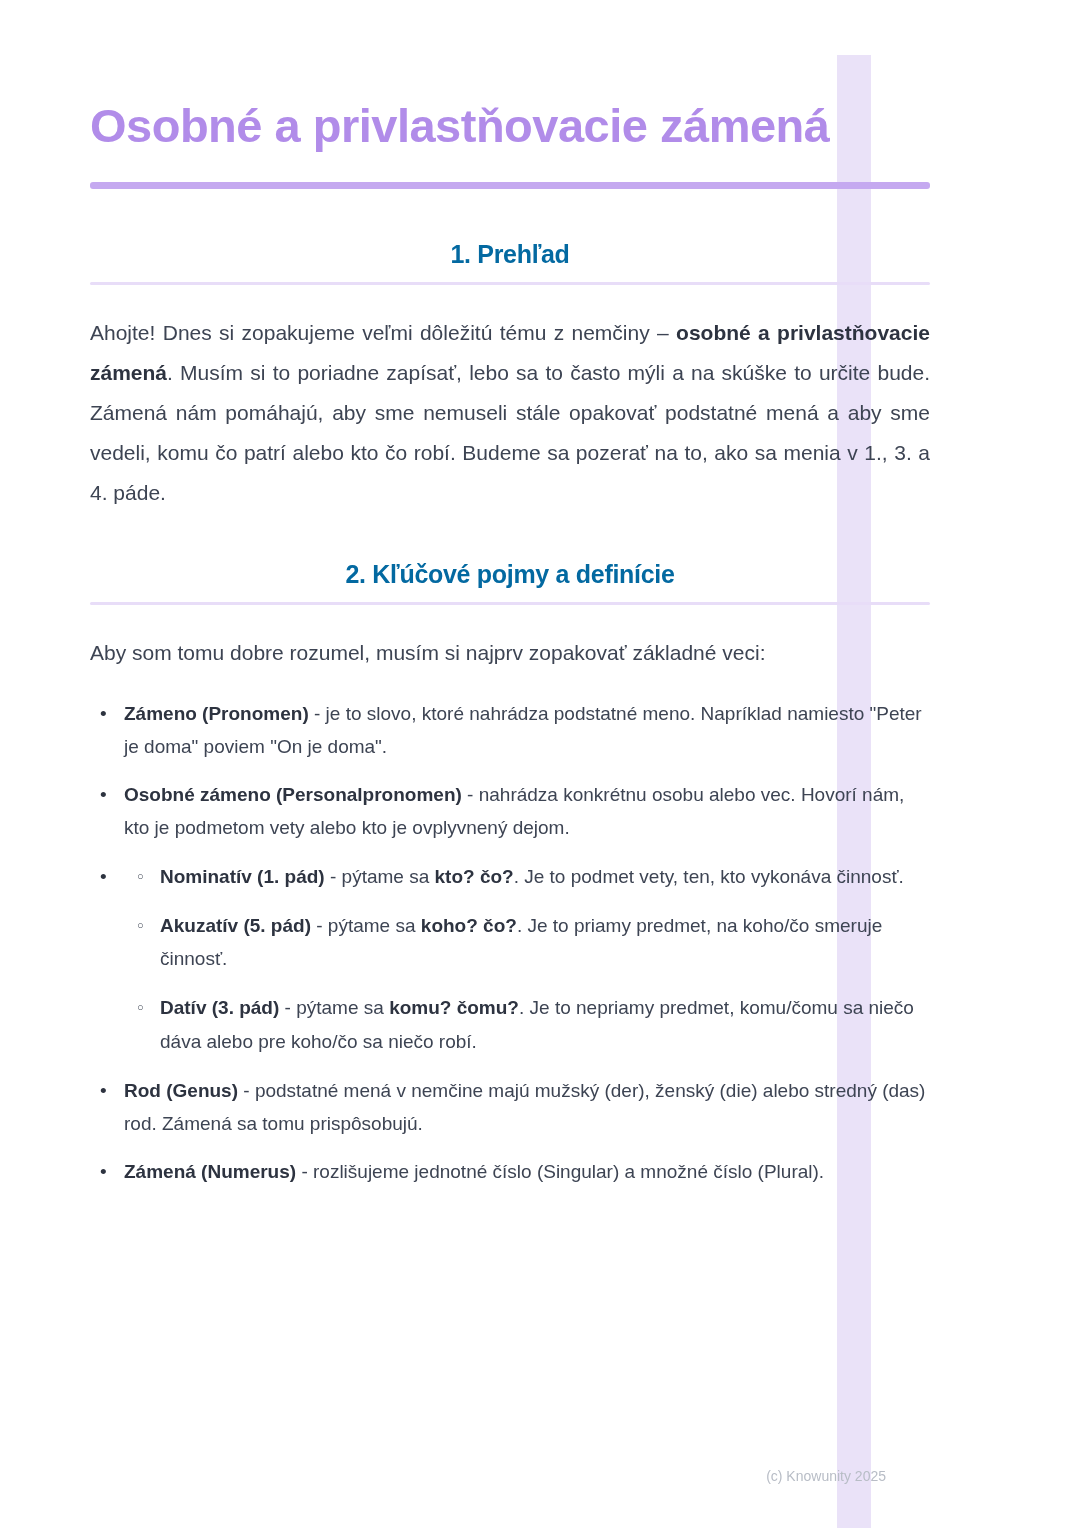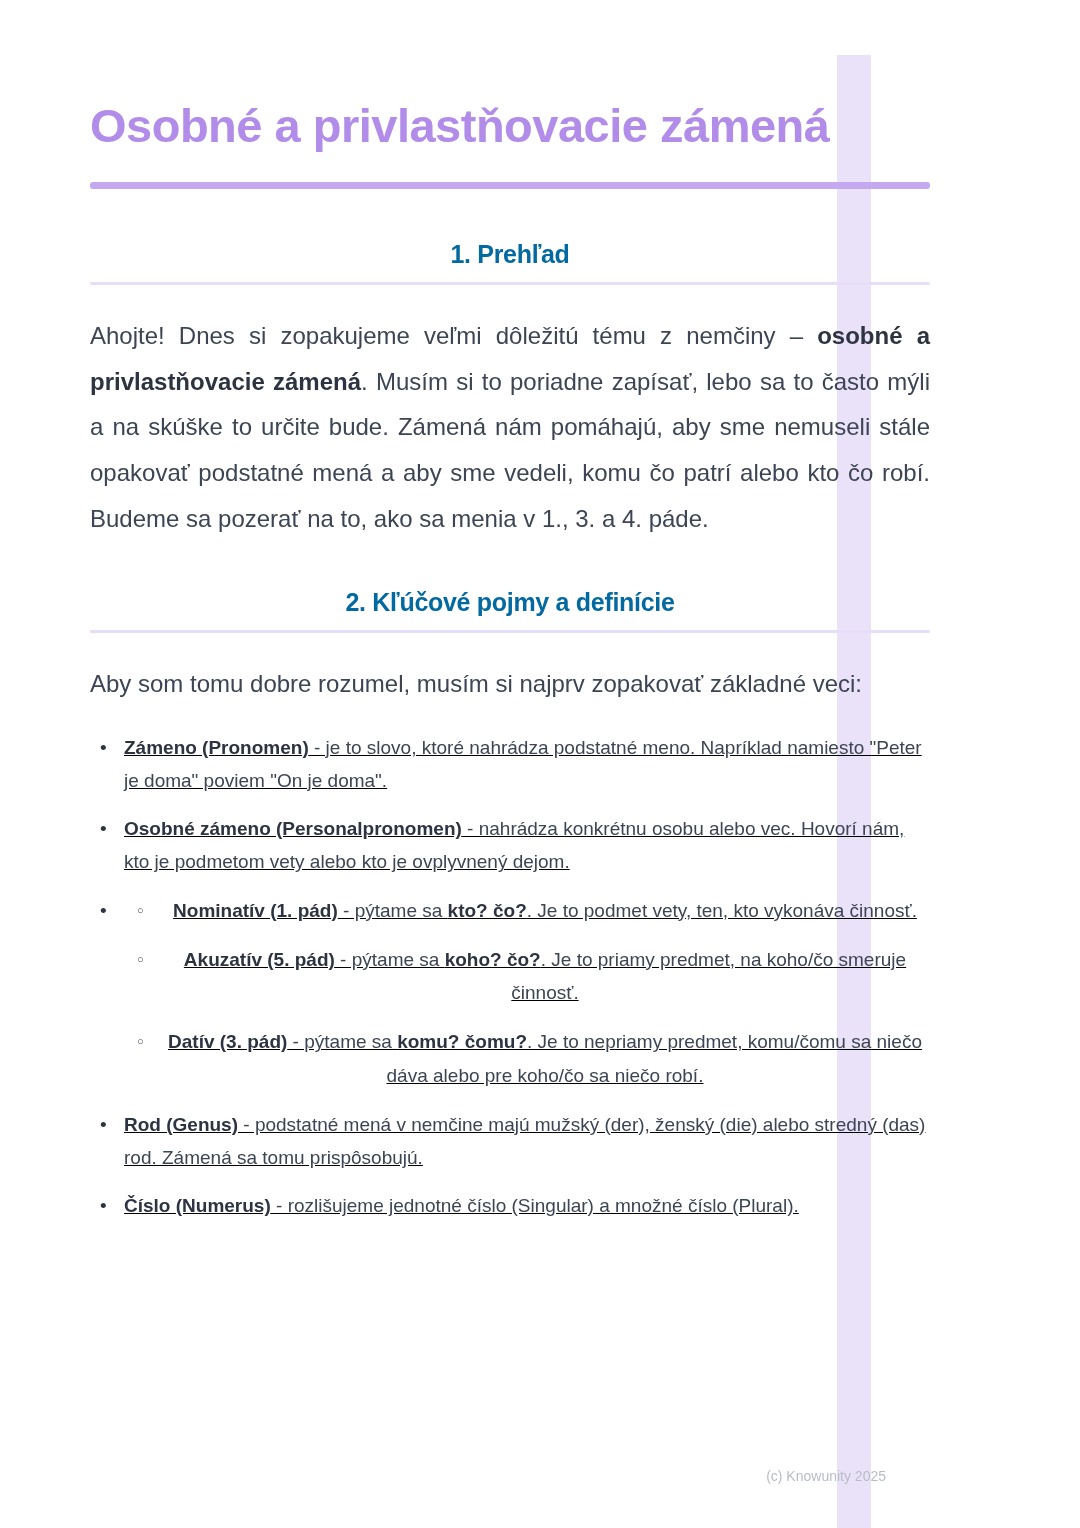--- a/index.html
+++ b/index.html
@@ -55,35 +55,34 @@
     text-align: center;
   }
   .heading-rule {
     height: 3px;
     background: #e8ddf8;
     border-radius: 2px;
     margin: 0 0 28px 0;
   }
   .body-text {
     margin: 0;
-    font-size: 24px;
+    font-size: 21px;
     line-height: 1.9;
     color: #3d4453;
   }
   .justified { text-align: justify; }
   .section-gap { margin-top: 46px; }
   .seg-bold {
     font-weight: 700;
     color: #2d3340;
   }
   ul.bullets {
     list-style: none;
     margin: 24px 0 0 0;
     padding: 0 0 0 34px;
-    text-decoration: underline;
   }
   li.bullet-item {
     position: relative;
     margin: 0 0 15px 0;
     font-size: 19px;
     line-height: 1.75;
     color: #3d4453;
   }
   li.bullet-item::before {
     content: "\2022";
@@ -97,21 +96,20 @@
     list-style: none;
     margin: 12px 0 4px 0;
     padding: 0 0 0 36px;
   }
   li.sub-bullet-item {
     position: relative;
     margin: 0 0 16px 0;
     font-size: 19px;
     line-height: 1.75;
     color: #3d4453;
-    text-align: center;
   }
   li.sub-bullet-item::before {
     content: "\25CB";
     position: absolute;
     left: -23px;
     top: 7px;
     color: #3d4453;
     font-size: 11px;
   }
   .spaced-bullet { margin-top: 28px; }
@@ -161,21 +159,21 @@
           </li>
           <li class="sub-bullet-item">
             <span><span class="seg-bold">Datív (3. pád)</span><span> - pýtame sa </span><span class="seg-bold">komu? čomu?</span><span>. Je to nepriamy predmet, komu/čomu sa niečo dáva alebo pre koho/čo sa niečo robí.</span></span>
           </li>
         </ul>
       </li>
       <li class="bullet-item spaced-bullet">
         <span><span class="seg-bold">Rod (Genus)</span><span> - podstatné mená v nemčine majú mužský (der), ženský (die) alebo stredný (das) rod. Zámená sa tomu prispôsobujú.</span></span>
       </li>
       <li class="bullet-item">
-        <span><span class="seg-bold">Číslo (Numerus)</span><span> - rozlišujeme jednotné číslo (Singular) a množné číslo (Plural).</span></span>
+        <span><span class="seg-bold">Zámená (Numerus)</span><span> - rozlišujeme jednotné číslo (Singular) a množné číslo (Plural).</span></span>
       </li>
     </ul>
 
   </div>
 
   <div class="footer-credit">(c) Knowunity 2025</div>
 
 </div>
 
 </body></html>

